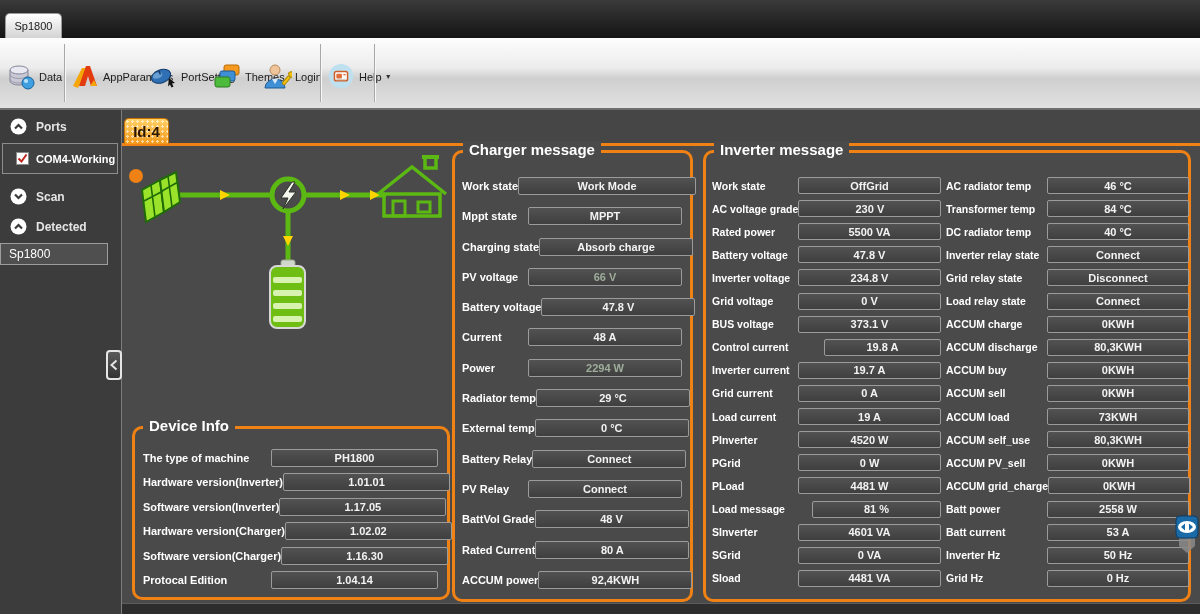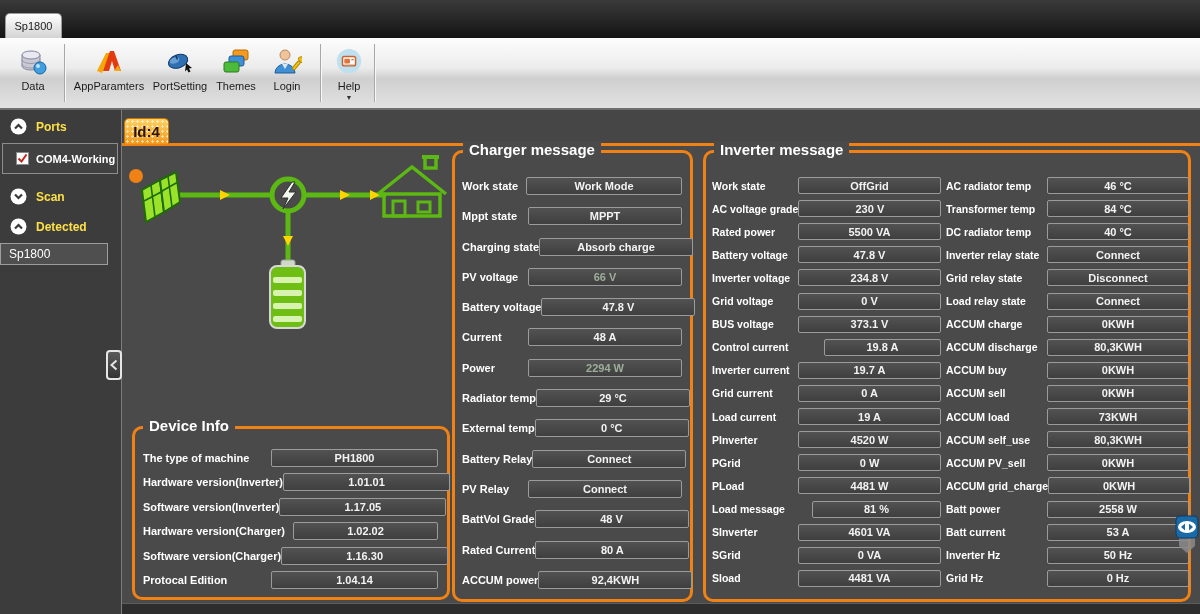--- a/index.html
+++ b/index.html
@@ -11,31 +11,31 @@
     background:linear-gradient(#3a3a3a,#141414); }
   .doc-tab { position:absolute; left:5px; top:13px; width:57px; height:25px;
     background:linear-gradient(#ffffff,#d3d3d3); border:1px solid #9a9a9a; border-bottom:none;
     border-radius:5px 5px 0 0; display:flex; align-items:center; justify-content:center;
     font-size:11px; color:#1a1a1a; }
 
   
   .toolbar { position:absolute; top:38px; left:0; width:1200px; height:72px;
     background:linear-gradient(180deg,#fdfdfd,#ececec 42%,#cfcfcf 58%,#e2e2e2);
     border-bottom:2px solid #707070; }
-  .tbtn { position:absolute; top:4px; height:64px; display:flex; flex-direction:column;
+  .tbtn { position:absolute; top:4px; height:64px; display:flex; flex-direction:row;
     align-items:center; gap:3px; font-size:11px; color:#1b1b1b; padding-top:5px; cursor:default; }
   .tbtn .ticon { width:30px; height:30px; display:flex; align-items:center; justify-content:center; }
   .tsep { position:absolute; top:6px; width:1px; height:58px; background:#a8a8a8; box-shadow:1px 0 0 #f7f7f7; }
   .caret { font-size:7px; color:#333; line-height:6px; }
 
   
   .sidebar { position:absolute; top:110px; left:0; width:122px; height:504px;
     background:#3c3c3c; border-right:1px solid #7d7d7d; }
   .side-header { display:flex; align-items:center; gap:9px; padding:8px 0 5px 10px;
-    color:#fde047; font-weight:bold; font-size:12px; }
+    color:#e5e5e5; font-weight:bold; font-size:12px; }
   .com-item { margin:3px 3px 6px 2px; height:31px; border:1px solid #8d8d8d;
     display:flex; align-items:center; gap:7px; padding-left:13px; color:#fff;
     font-size:11px; font-weight:bold; background:#414141; }
   .sp-item { margin-top:3px; width:108px; height:22px; background:#4f4f4f;
     border:1px solid #9d9d9d; color:#fff; font-size:12px; display:flex;
     align-items:center; padding-left:8px; }
   .collapse-handle { position:absolute; left:106px; top:350px; width:16px; height:30px;
     background:linear-gradient(#5a5a5a,#333); border:2px solid #e6e6e6; border-radius:4px;
     display:flex; align-items:center; justify-content:center; }
 
@@ -280,39 +280,39 @@
         <div class="frow">
           <span class="flabel">Hardware version(Inverter)</span>
           <span class="fbox" style="width: 167px;">1.01.01</span>
         </div>
         <div class="frow">
           <span class="flabel">Software version(Inverter)</span>
           <span class="fbox" style="width: 167px;">1.17.05</span>
         </div>
         <div class="frow">
           <span class="flabel">Hardware version(Charger)</span>
-          <span class="fbox" style="width: 145px;">1.02.02</span>
+          <span class="fbox" style="width: 167px;">1.02.02</span>
         </div>
         <div class="frow">
           <span class="flabel">Software version(Charger)</span>
           <span class="fbox" style="width: 167px;">1.16.30</span>
         </div>
         <div class="frow">
           <span class="flabel">Protocal Edition</span>
           <span class="fbox" style="width: 167px;">1.04.14</span>
         </div>
       </div>
   </div>
 
   <div class="group group-charger">
     <span class="group-title">Charger message</span>
     <div class="rows rows-charger">
         <div class="frow">
           <span class="flabel">Work state</span>
-          <span class="fbox" style="width: 156px;">Work Mode</span>
+          <span class="fbox" style="width: 178px;">Work Mode</span>
         </div>
         <div class="frow">
           <span class="flabel">Mppt state</span>
           <span class="fbox" style="width: 154px;">MPPT</span>
         </div>
         <div class="frow">
           <span class="flabel">Charging state</span>
           <span class="fbox" style="width: 154px;">Absorb charge</span>
         </div>
         <div class="frow">

